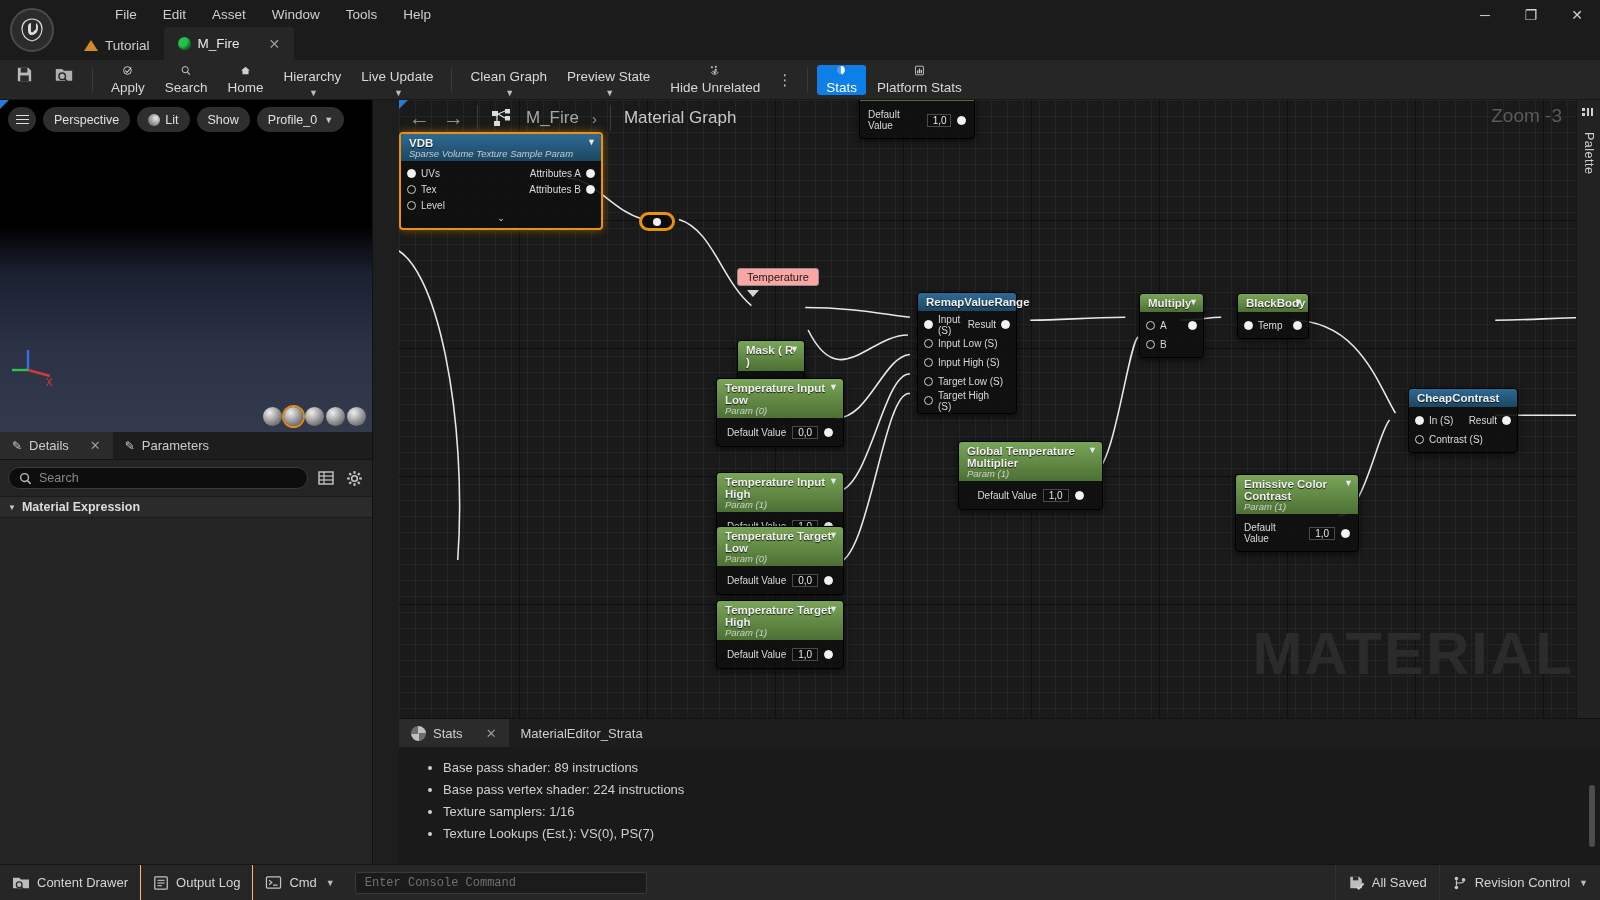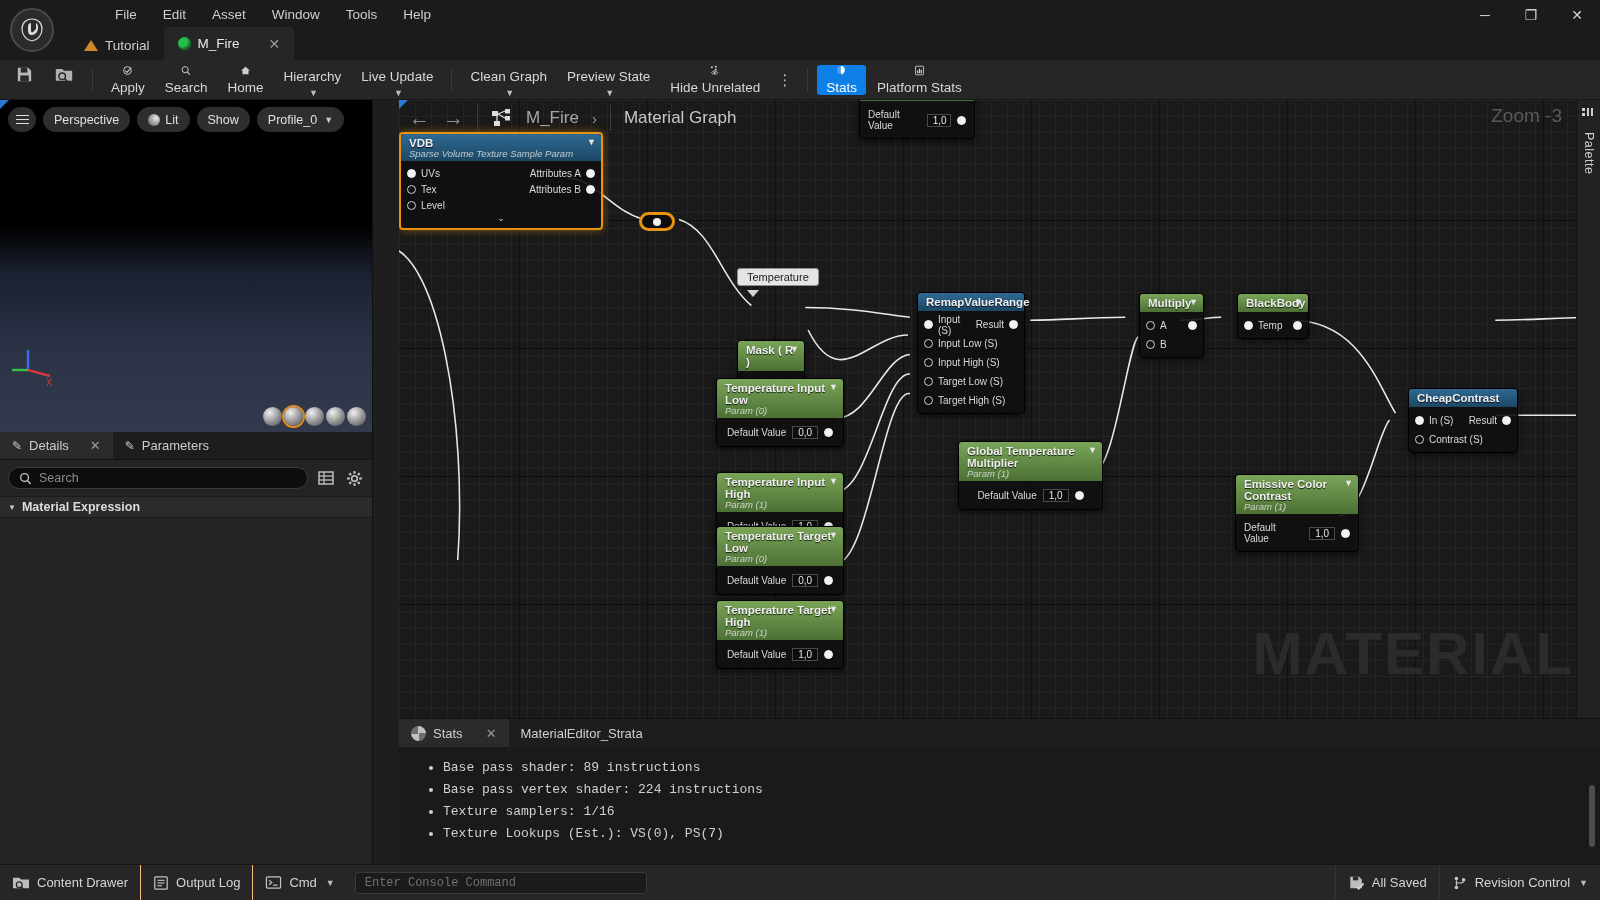--- a/index.html
+++ b/index.html
@@ -108,38 +108,38 @@
   .node-body { padding:4px 0 3px 0; }
   .pin-row { display:flex; align-items:center; height:16px; padding:0 6px; font-size:10px; color:#d9d9d9; }
   .pin { width:9px;height:9px;border-radius:50%; border:1.6px solid #cfcfcf; flex:0 0 9px;}
   .pin.filled { background:#f2f2f2; border-color:#f2f2f2;}
   .pin-label{ margin:0 5px; }
   .pin-right { margin-left:auto; display:flex; align-items:center; gap:5px;}
   .node-foot { text-align:center; font-size:9px; color:#cfcfcf; padding-bottom:2px;}
   .node.selected { border:2px solid #e8920f; box-shadow:0 0 9px rgba(232,146,15,.5); }
   .defrow { display:flex; align-items:center; justify-content:center; gap:6px; padding:4px 8px; font-size:10px; color:#d9d9d9;}
   .defval { background:#0d0d0d; border:1px solid #4a4a4a; padding:0 5px; font-size:10px; min-width:22px; text-align:center; color:#e6e6e6;}
-  .comment-bubble { position:absolute; background:#e5e5e5; color:#1a1a1a; border:1px solid #8e8e8e; border-radius:3px;
+  .comment-bubble { position:absolute; background:#fca5a5; color:#1a1a1a; border:1px solid #8e8e8e; border-radius:3px;
      font-size:11px; padding:2px 9px; z-index:12; }
   .comment-tail { position:absolute; width:0;height:0;border-left:6px solid transparent;border-right:6px solid transparent;
      border-top:7px solid #d6d6d6; z-index:12;}
   .reroute { position:absolute; width:36px;height:19px;border-radius:10px;background:#0c0c0c;border:3px solid #e8920f; z-index:14;
      display:flex;align-items:center;justify-content:center;}
   .reroute .dot{width:8px;height:8px;border-radius:50%;background:#f0f0f0;}
   .wires { position:absolute; inset:0; z-index:8; pointer-events:none;}
 
   
   .statspanel { flex:0 0 146px; background:#1d1d1d; border-top:1px solid #111; display:flex; flex-direction:column; position:relative;}
   .stabs { height:28px; display:flex; align-items:stretch; background:#1d1d1d;}
   .stab { display:flex; align-items:center; gap:7px; padding:0 12px; font-size:13px; color:#cfcfcf; cursor:default;}
   .stab.active{ background:#2b2b2b;}
   .stab .x{ margin-left:16px; color:#9a9a9a;}
   .stats-body { flex:1 1 auto; background:#1a1a1a; padding:10px 0 0 0; overflow:hidden; position:relative;}
   .stats-body ul { margin-left:44px; }
-  .stats-body li { font-family:Liberation Mono, monospace; font-size:13px; color:#d0d0d0; line-height:22px; list-style:disc;}
+  .stats-body li { font-family:Liberation Sans, sans-serif; font-size:13px; color:#d0d0d0; line-height:22px; list-style:disc;}
   .sbar { position:absolute; right:5px; top:38px; width:6px; height:62px; background:#4d4d4d; border-radius:3px;}
   .circ-i { width:15px;height:15px;border-radius:50%;background:conic-gradient(#bfbfbf 0 25%,#6e6e6e 0 50%,#bfbfbf 0 75%,#6e6e6e 0);display:inline-block;}
 
   
   .statusbar { height:36px; flex:0 0 36px; background:#262626; display:flex; align-items:center; border-top:1px solid #141414;}
   .sb-btn { display:flex; align-items:center; gap:7px; height:36px; padding:0 12px; font-size:13px; color:#d5d5d5; cursor:default;
      border-right:1px solid #fdba74;}
   .cmdinput { margin-left:8px; width:292px; height:22px; background:#1b1b1b; border:1px solid #3a3a3a; border-radius:3px;
      display:flex; align-items:center; padding:0 9px; font-family:"Liberation Mono",monospace; font-size:12px; color:#717171;}
   .sb-spacer{flex:1 1 auto;}
@@ -510,21 +510,21 @@
             <div class="pin-row">
               <span class="pin filled"></span>
               <span class="pin-right">
                 <span class="pin filled"></span>
               </span>
             </div>
             <div class="node-foot" style="padding-top:6px;">⌄</div>
           </div>
         </div>
 
-        <div class="node" style="left:518px;top:192px;width:108px;">
+        <div class="node" style="left:518px;top:192px;width:100px;">
           <div class="node-hdr hdr-blue" style="padding-bottom:3px;">
             <div class="t">RemapValueRange</div>
           </div>
           <div class="node-body">
             <div class="pin-row" style="height:19px;">
               <span class="pin filled"></span>
               <span class="pin-label">Input (S)</span>
               <span class="pin-right">
                 <span>Result</span>
                 <span class="pin filled"></span>

